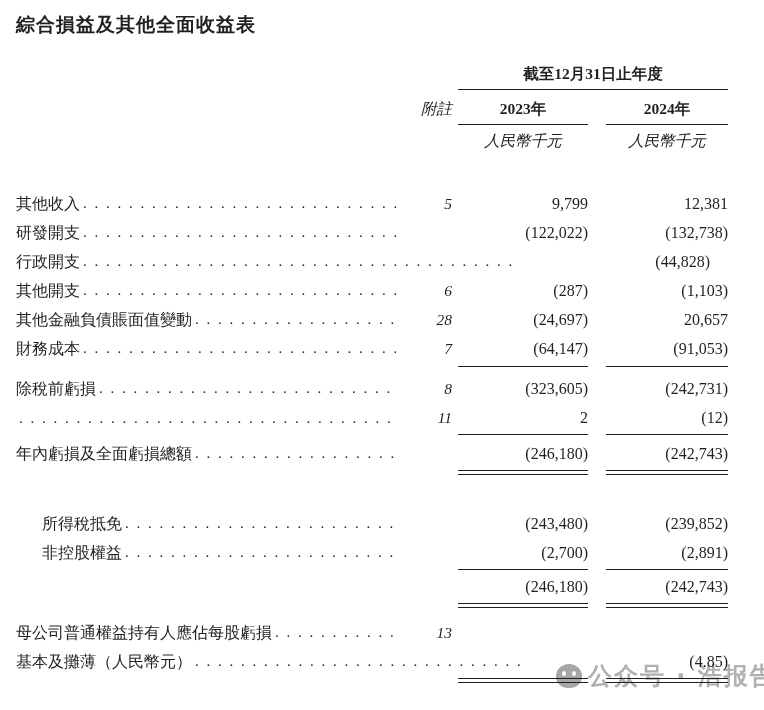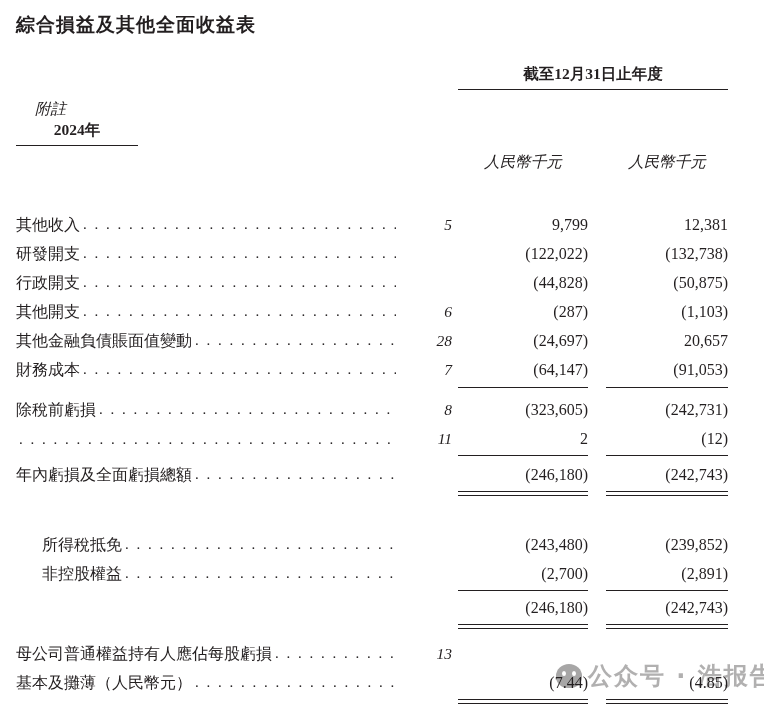--- a/index.html
+++ b/index.html
@@ -30,21 +30,21 @@
   .col1{width:130px;text-align:right;box-sizing:border-box;}
   .colgap{width:18px;}
   .col2{width:122px;text-align:right;box-sizing:border-box;}
   
   .hdr-period{margin:0;}
   .hdr-period .span-box{
     width:270px;text-align:center;font-weight:bold;
     border-bottom:1px solid #231f20;padding-bottom:4px;font-size:15.5px;
   }
   .spacer{flex:1;}
-  .hdr-years{margin-top:9px;flex-direction:column;}
+  .hdr-years{margin-top:9px;}
   .hdr-years .col1,.hdr-years .col2{
     text-align:center;font-weight:bold;font-size:15.5px;
     border-bottom:1px solid #231f20;padding-bottom:4px;
   }
   .hdr-unit{margin-top:6px;}
   .hdr-unit .col1,.hdr-unit .col2{text-align:center;font-style:italic;font-size:15.5px;}
   .first-row{margin-top:37px;}
   
   .rule-row .rule{height:0;border-top:1.2px solid #231f20;}
   .rule-row .rule.c1{width:130px;}
@@ -91,20 +91,21 @@
     <h1 class="title">綜合損益及其他全面收益表</h1>
 
     <div class="hdr-row hdr-period">
       <div class="spacer"></div>
       <div class="span-box">截至12月31日止年度</div>
     </div>
 
     <div class="hdr-row hdr-years">
       <div class="spacer"></div>
       <div class="note">附註</div>
+      <div class="col1">2023年</div>
       <div class="colgap"></div>
       <div class="col2">2024年</div>
     </div>
 
     <div class="hdr-row hdr-unit">
       <div class="spacer"></div>
       <div class="note"></div>
       <div class="col1">人民幣千元</div>
       <div class="colgap"></div>
       <div class="col2">人民幣千元</div>
@@ -133,21 +134,20 @@
     </div>
 
     <div class="row">
       <div class="lbl">
           <span>行政開支</span>
           <span class="leader">. . . . . . . . . . . . . . . . . . . . . . . . . . . . . . . . . . . . . . . . . . . . . . . . . . . . . . . . . . . . . . . . . . . . . . . . . . . . . . . . </span>
         </div>
       <div class="note"></div>
       <div class="col1">(44,828)</div>
       <div class="colgap"></div>
-      <div class="col2">(50,875)</div>
     </div>
 
     <div class="row">
       <div class="lbl">
           <span>其他開支</span>
           <span class="leader">. . . . . . . . . . . . . . . . . . . . . . . . . . . . . . . . . . . . . . . . . . . . . . . . . . . . . . . . . . . . . . . . . . . . . . . . . . . . . . . . </span>
         </div>
       <div class="note">6</div>
       <div class="col1">(287)</div>
       <div class="colgap"></div>
@@ -284,21 +284,20 @@
       <div class="colgap"></div>
       <div class="col2"></div>
     </div>
 
     <div class="row">
       <div class="lbl">
           <span>基本及攤薄（人民幣元）</span>
           <span class="leader">. . . . . . . . . . . . . . . . . . . . . . . . . . . . . . . . . . . . . . . . . . . . . . . . . . . . . . . . . . . . . . . . . . . . . . . . . . . . . . . . </span>
         </div>
       <div class="note"></div>
-      <div class="col1">(7.44)</div>
       <div class="colgap"></div>
       <div class="col2">(4.85)</div>
     </div>
 
     <div class="rule-row double r-double3">
       <div class="spacer"></div>
         <div class="rule c1"></div>
         <div class="colgap"></div>
         <div class="rule c2"></div>
     </div>

